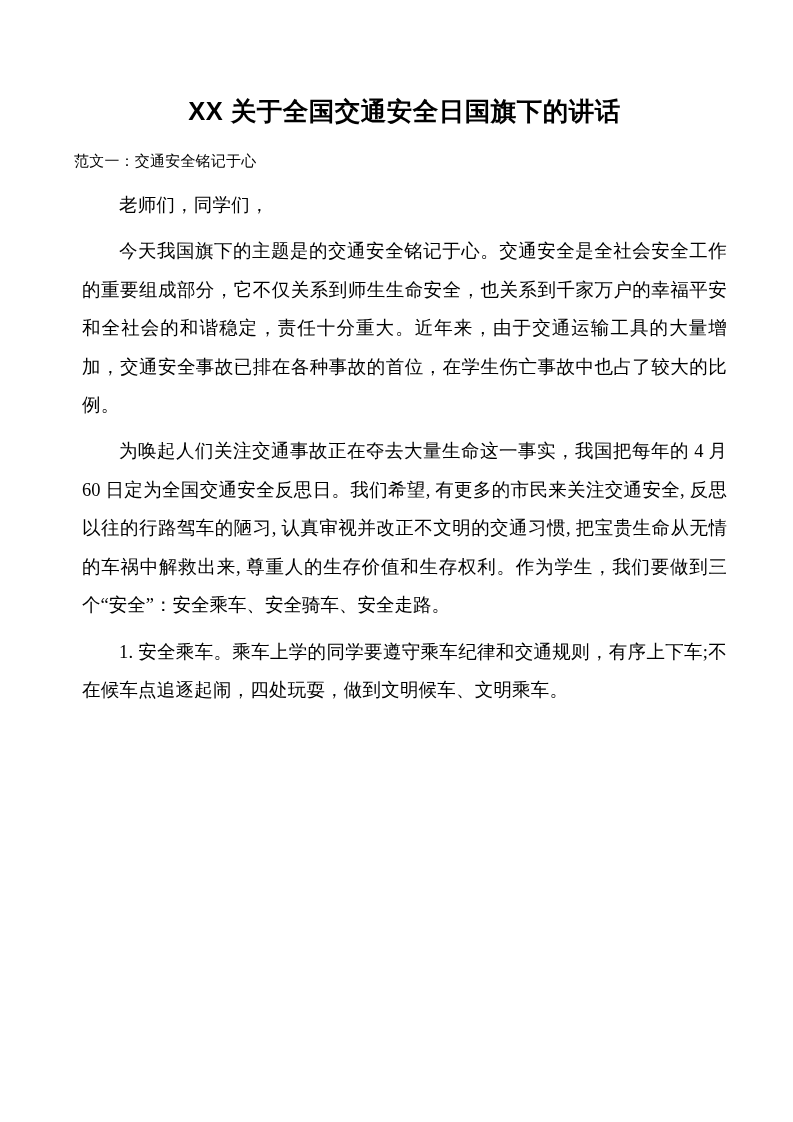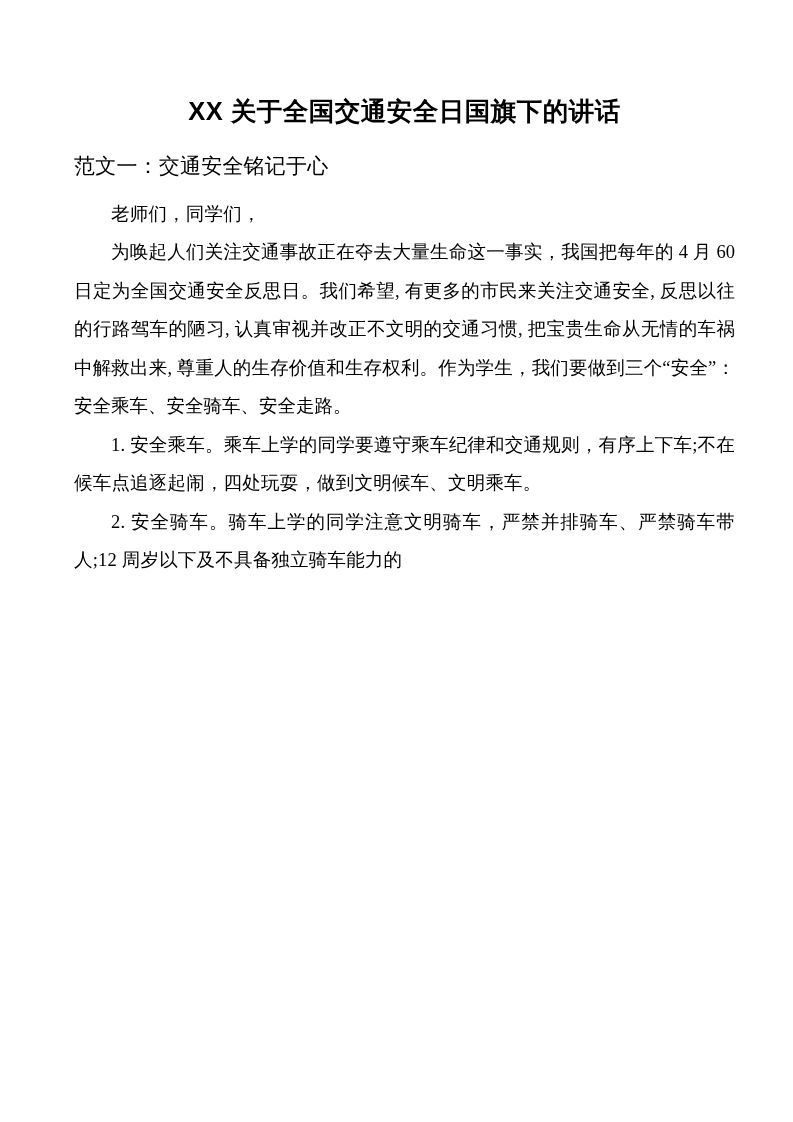--- a/index.html
+++ b/index.html
@@ -25,46 +25,46 @@
     font-family: "Liberation Sans", "DejaVu Sans", sans-serif;
     font-weight: bold;
     font-size: 25.5px;
     line-height: 1.35;
     text-align: center;
     letter-spacing: 0.5px;
     margin: 0 0 22px 0;
     padding-top: 6px;
   }
   .subtitle {
-    font-size: 21px;
+    font-size: 15px;
     line-height: 1.55;
     margin: 0 0 12px 0;
     text-align: justify;
     letter-spacing: 0.2px;
   }
   .para {
     font-size: 18.5px;
     line-height: 2.08;
-    margin: 0;
+    margin: 8px;
     text-align: justify;
     text-justify: inter-ideograph;
     text-indent: 2em;
     letter-spacing: 0.2px;
   }
   .para.tight {
     letter-spacing: 0px;
   }
 </style>
 </head>
 <body>
 
 <div class="page">
 
   <h1 class="doc-title">XX 关于全国交通安全日国旗下的讲话</h1>
 
   <p class="subtitle">范文一：交通安全铭记于心</p>
 
   <p class="para">老师们，同学们，</p>
+  <p class="para">今天我国旗下的主题是的交通安全铭记于心。交通安全是全社会安全工作的重要组成部分，它不仅关系到师生生命安全，也关系到千家万户的幸福平安和全社会的和谐稳定，责任十分重大。近年来，由于交通运输工具的大量增加，交通安全事故已排在各种事故的首位，在学生伤亡事故中也占了较大的比例。</p>
   <p class="para tight">为唤起人们关注交通事故正在夺去大量生命这一事实，我国把每年的 4 月 60 日定为全国交通安全反思日。我们希望, 有更多的市民来关注交通安全, 反思以往的行路驾车的陋习, 认真审视并改正不文明的交通习惯, 把宝贵生命从无情的车祸中解救出来, 尊重人的生存价值和生存权利。作为学生，我们要做到三个“安全”：安全乘车、安全骑车、安全走路。</p>
   <p class="para">1. 安全乘车。乘车上学的同学要遵守乘车纪律和交通规则，有序上下车;不在候车点追逐起闹，四处玩耍，做到文明候车、文明乘车。</p>
-  <p class="para">2. 安全骑车。骑车上学的同学注意文明骑车，严禁并排骑车、严禁骑车带人;12 周岁以下及不具备独立骑车能力的</p>
 
 </div>
 
 </body></html>

